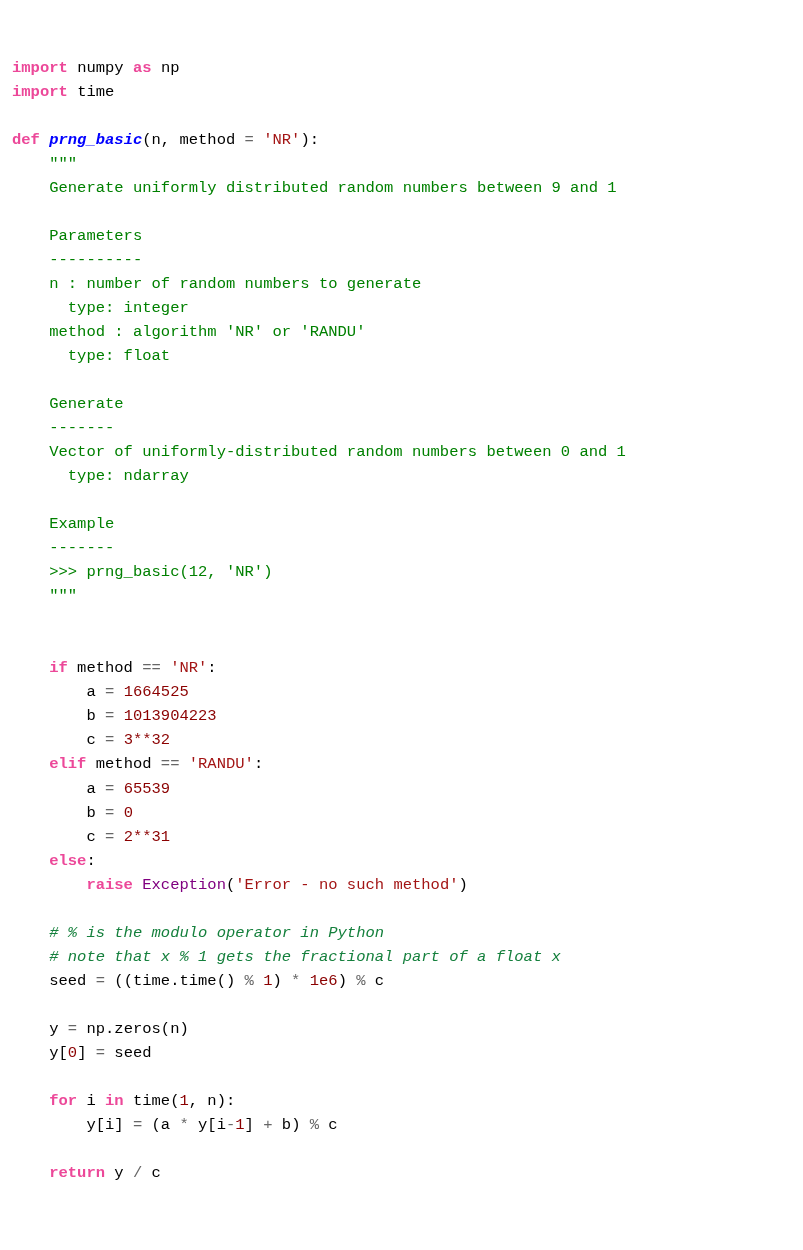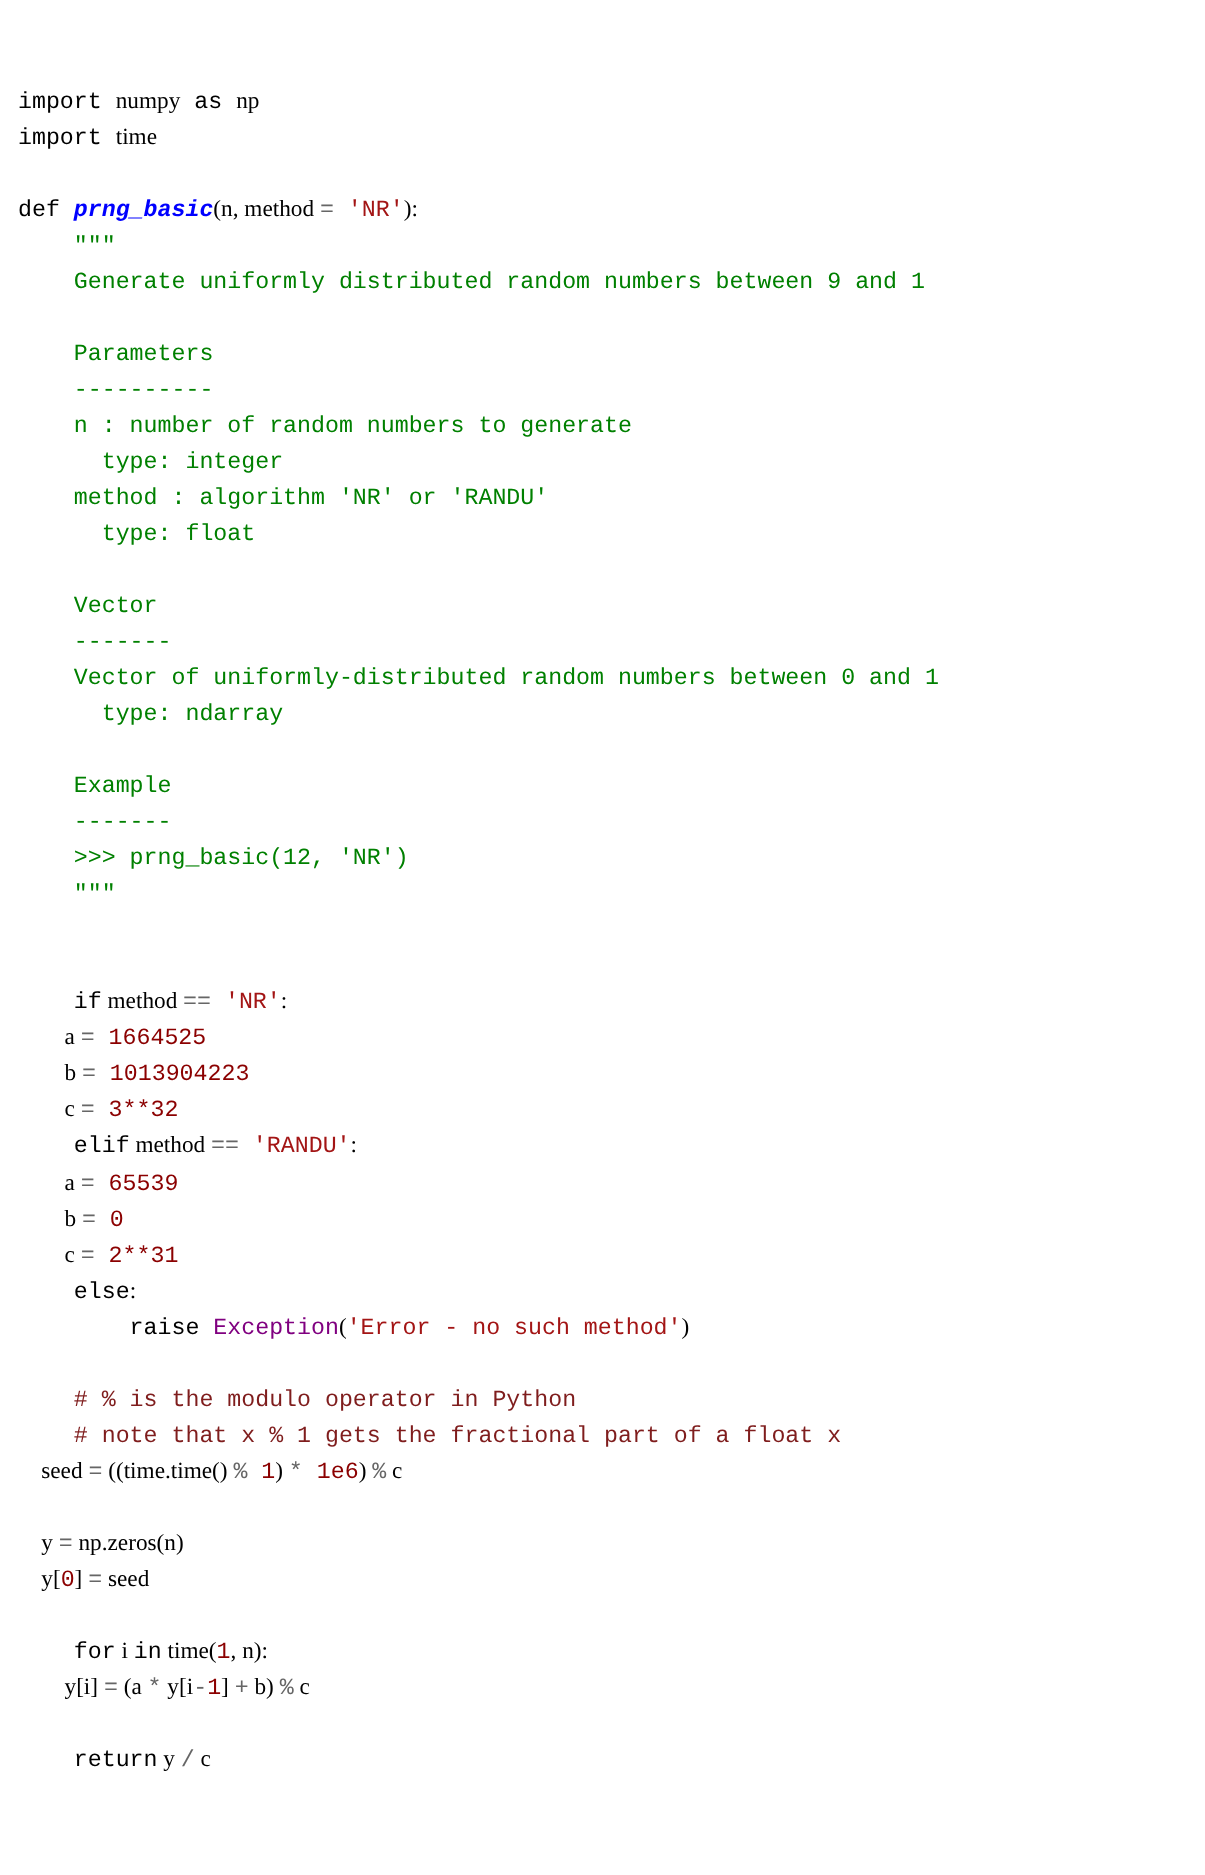--- a/index.html
+++ b/index.html
@@ -5,48 +5,48 @@
   body {
     margin: 0;
     padding: 8px 12px;
     background: #ffffff;
     font-family: Consolas, "Courier New", monospace;
     font-size: 15.5px;
     line-height: 1.55;
     color: #000000;
     white-space: pre;
   }
-  .kw { color: #000000; font-weight: normal; }                      
-  .name { color: #000000; font-family: Liberation Serif, serif; }
+  .kw { color: #ec4899; font-weight: bold; }                      
+  .name { color: #000000; }
   .fn { color: #0000ff; font-weight: bold; font-style: italic; }
   .op { color: #666666; }
   .num { color: #8b0000; }
   .str { color: #a31515; margin-top: 32px; }
   .docstr { color: #008000; }
-  .comment { color: #7f1d1d; }
+  .comment { color: #15803d; font-style: italic; }
   .builtin { color: #800080; }
 </style>
 </head>
 <body>
 
 <div><span class="kw">import</span><span> </span><span class="name">numpy</span><span> </span><span class="kw">as</span><span> </span><span class="name">np</span>
 <span class="kw">import</span><span> </span><span class="name">time</span>
 
 <span class="kw">def</span><span> </span><span class="fn">prng_basic</span><span class="name">(n, method </span><span class="op">=</span><span class="str"> 'NR'</span><span class="name">):</span>
 <span class="docstr">    """</span>
 <span class="docstr">    Generate uniformly distributed random numbers between 9 and 1</span>
 
 <span class="docstr">    Parameters</span>
 <span class="docstr">    ----------</span>
 <span class="docstr">    n : number of random numbers to generate</span>
 <span class="docstr">      type: integer</span>
 <span class="docstr">    method : algorithm 'NR' or 'RANDU'</span>
 <span class="docstr">      type: float</span>
 
-<span class="docstr">    Vector</span>
+<span class="docstr">    Generate</span>
 <span class="docstr">    -------</span>
 <span class="docstr">    Vector of uniformly-distributed random numbers between 0 and 1</span>
 <span class="docstr">      type: ndarray</span>
 
 <span class="docstr">    Example</span>
 <span class="docstr">    -------</span>
 <span class="docstr">    &gt;&gt;&gt; prng_basic(12, 'NR')</span>
 <span class="docstr">    """</span>
 
 

